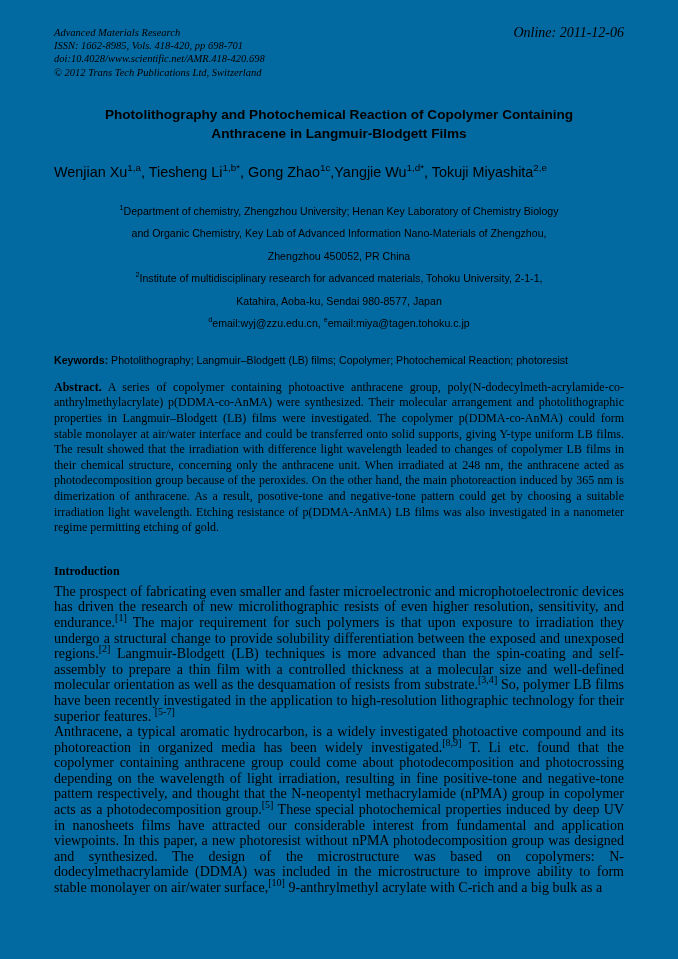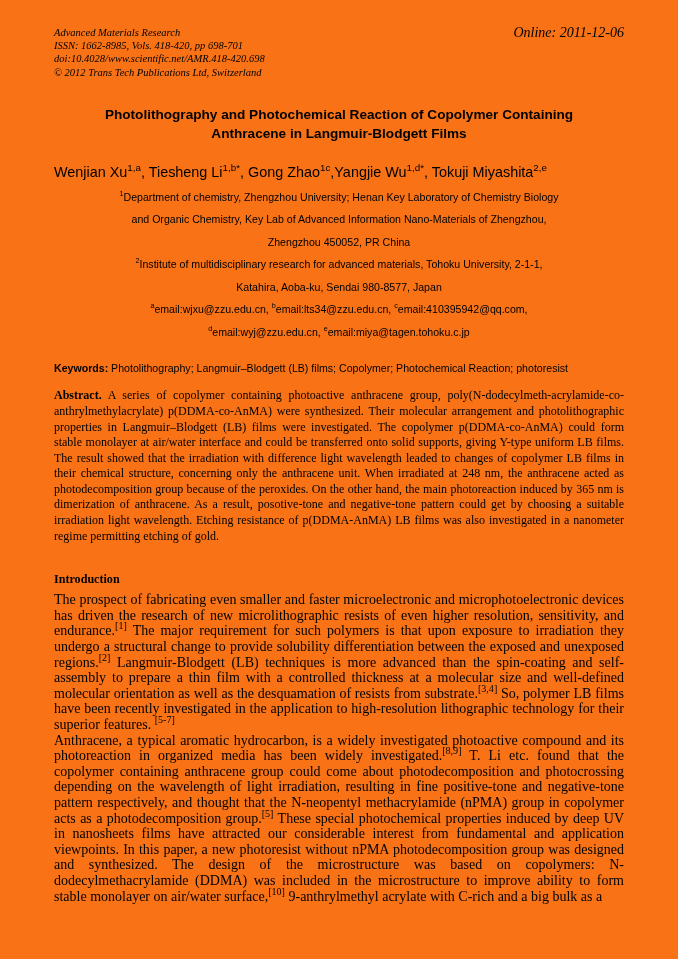--- a/index.html
+++ b/index.html
@@ -3,21 +3,21 @@
 <meta charset="utf-8">
 <style>
   html, body {
     margin: 0;
     padding: 0;
     background: #c8c8c8;
   }
   .page {
     width: 678px;
     height: 959px;
-    background: #f97316;
+    background: #0369a1;
     margin: 0 auto;
     position: relative;
     box-sizing: border-box;
     padding: 26px 54px 0 54px;
     font-family: "Liberation Serif", serif;
     color: #000;
     overflow: hidden;
   }
   .header {
     position: relative;
@@ -54,21 +54,21 @@
   sup {
     font-size: 0.68em;
     vertical-align: super;
     line-height: 0;
   }
   .affil {
     text-align: center;
     font-family: "Liberation Sans", sans-serif;
     font-size: 10.6px;
     line-height: 22.5px;
-    margin-top: 4px;
+    margin-top: 18px;
   }
   .affil .line {
     display: block;
   }
   .keywords {
     font-family: Liberation Sans, sans-serif;
     font-size: 10.6px;
     line-height: 15px;
     margin-top: 18px;
     text-align: justify;
@@ -121,21 +121,20 @@
   <div class="authors">
     <span><span>Wenjian Xu</span><sup>1,a</sup></span>, <span><span>Tiesheng Li</span><sup>1,b*</sup></span>, <span><span>Gong Zhao</span><sup>1c</sup></span>,<span><span>Yangjie Wu</span><sup>1,d*</sup></span>, <span><span>Tokuji Miyashita</span><sup>2,e</sup></span>
   </div>
 
   <div class="affil">
     <span class="line"><sup>1</sup><span>Department of chemistry, Zhengzhou University; Henan Key Laboratory of Chemistry Biology</span></span>
     <span class="line"><span>and Organic Chemistry, Key Lab of Advanced Information Nano-Materials of Zhengzhou,</span></span>
     <span class="line"><span>Zhengzhou 450052, PR China</span></span>
     <span class="line"><sup>2</sup><span>Institute of multidisciplinary research for advanced materials, Tohoku University, 2-1-1,</span></span>
     <span class="line"><span>Katahira, Aoba-ku, Sendai 980-8577, Japan</span></span>
-    <span class="line"><sup>a</sup><span>email:wjxu@zzu.edu.cn, </span><sup>b</sup><span>email:lts34@zzu.edu.cn, </span><sup>c</sup><span>email:410395942@qq.com,</span></span>
     <span class="line"><sup>d</sup><span>email:wyj@zzu.edu.cn, </span><sup>e</sup><span>email:miya@tagen.tohoku.c.jp</span></span>
   </div>
 
   <div class="keywords"><b>Keywords:</b><span> Photolithography; Langmuir–Blodgett (LB) films; Copolymer; Photochemical Reaction; photoresist</span></div>
 
   <div class="abstract"><span class="lbl">Abstract.</span><span> A series of copolymer containing photoactive anthracene group, poly(N-dodecylmeth-acrylamide-co-anthrylmethylacrylate) p(DDMA-co-AnMA) were synthesized. Their molecular arrangement and photolithographic properties in Langmuir–Blodgett (LB) films were investigated. The copolymer p(DDMA-co-AnMA) could form stable monolayer at air/water interface and could be transferred onto solid supports, giving Y-type uniform LB films. The result showed that the irradiation with difference light wavelength leaded to changes of copolymer LB films in their chemical structure, concerning only the anthracene unit. When irradiated at 248 nm, the anthracene acted as photodecomposition group because of the peroxides. On the other hand, the main photoreaction induced by 365 nm is dimerization of anthracene. As a result, posotive-tone and negative-tone pattern could get by choosing a suitable irradiation light wavelength. Etching resistance of p(DDMA-AnMA) LB films was also investigated in a nanometer regime permitting etching of gold.</span></div>
 
   <div class="section-head">Introduction</div>
 
   <p class="body-par"><span>The prospect of fabricating even smaller and faster microelectronic and microphotoelectronic devices has driven the research of new microlithographic resists of even higher resolution, sensitivity, and endurance.</span><span class="sup-ref">[1]</span><span> The major requirement for such polymers is that upon exposure to irradiation they undergo a structural change to provide solubility differentiation between the exposed and unexposed regions.</span><span class="sup-ref">[2]</span><span> Langmuir-Blodgett (LB) techniques is more advanced than the spin-coating and self-assembly to prepare a thin film with a controlled thickness at a molecular size and well-defined molecular orientation as well as the desquamation of resists from substrate.</span><span class="sup-ref">[3,4]</span><span> So, polymer LB films have been recently investigated in the application to high-resolution lithographic technology for their superior features. </span><span class="sup-ref">[5-7]</span></p>

